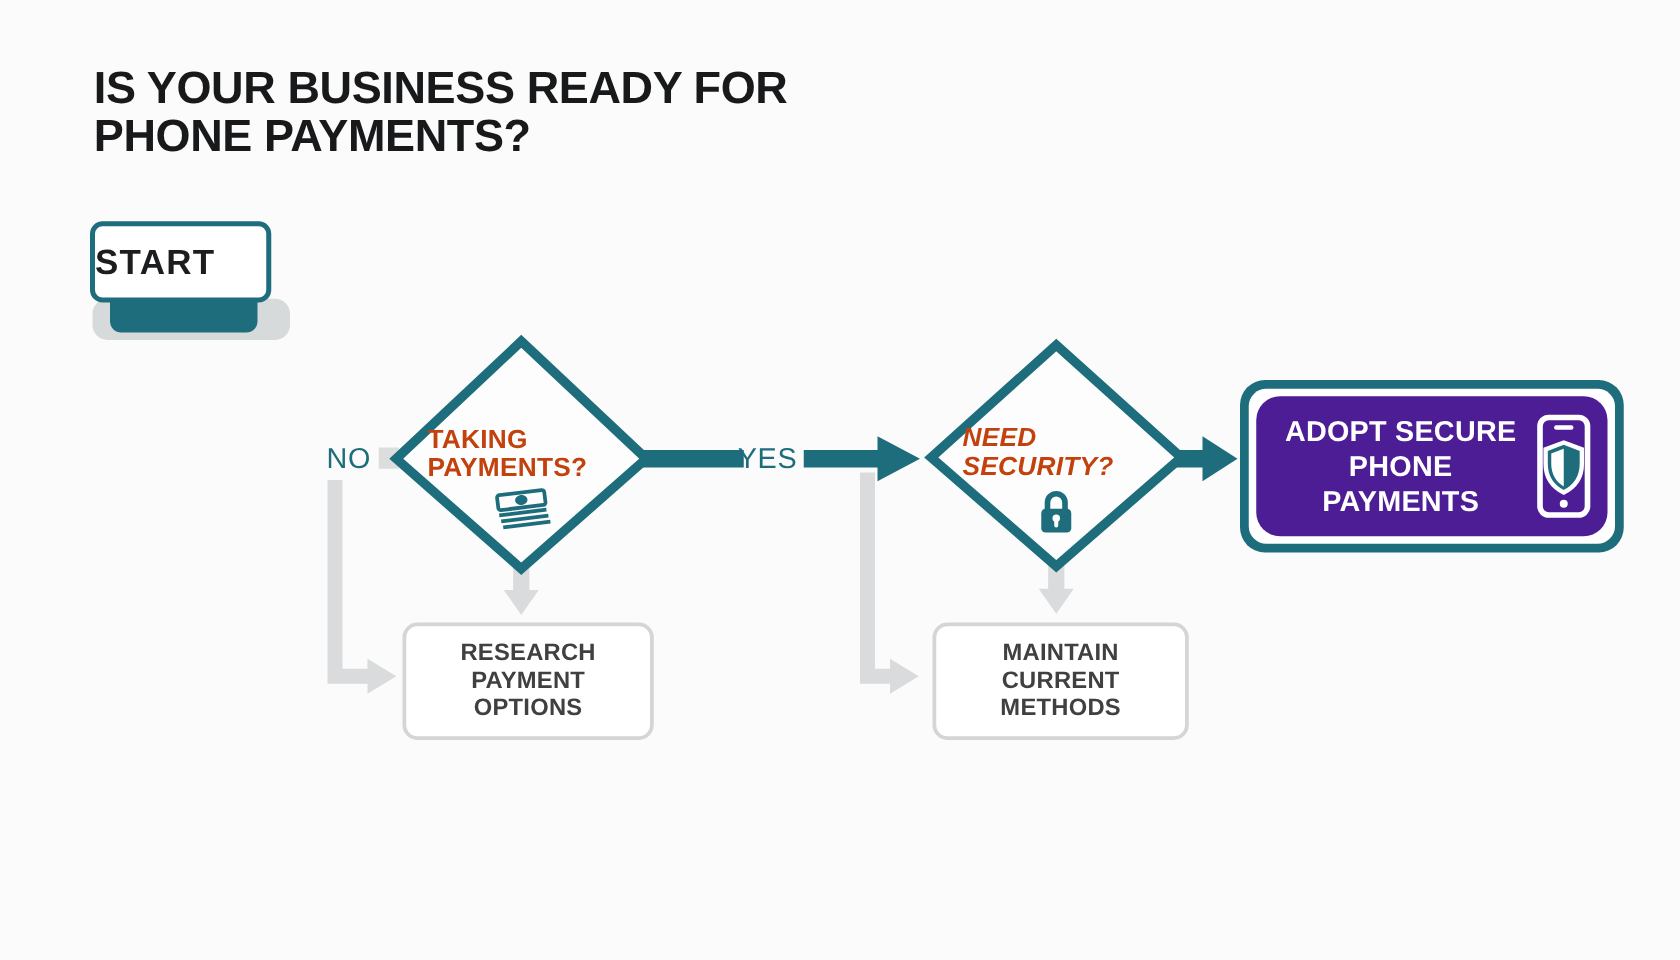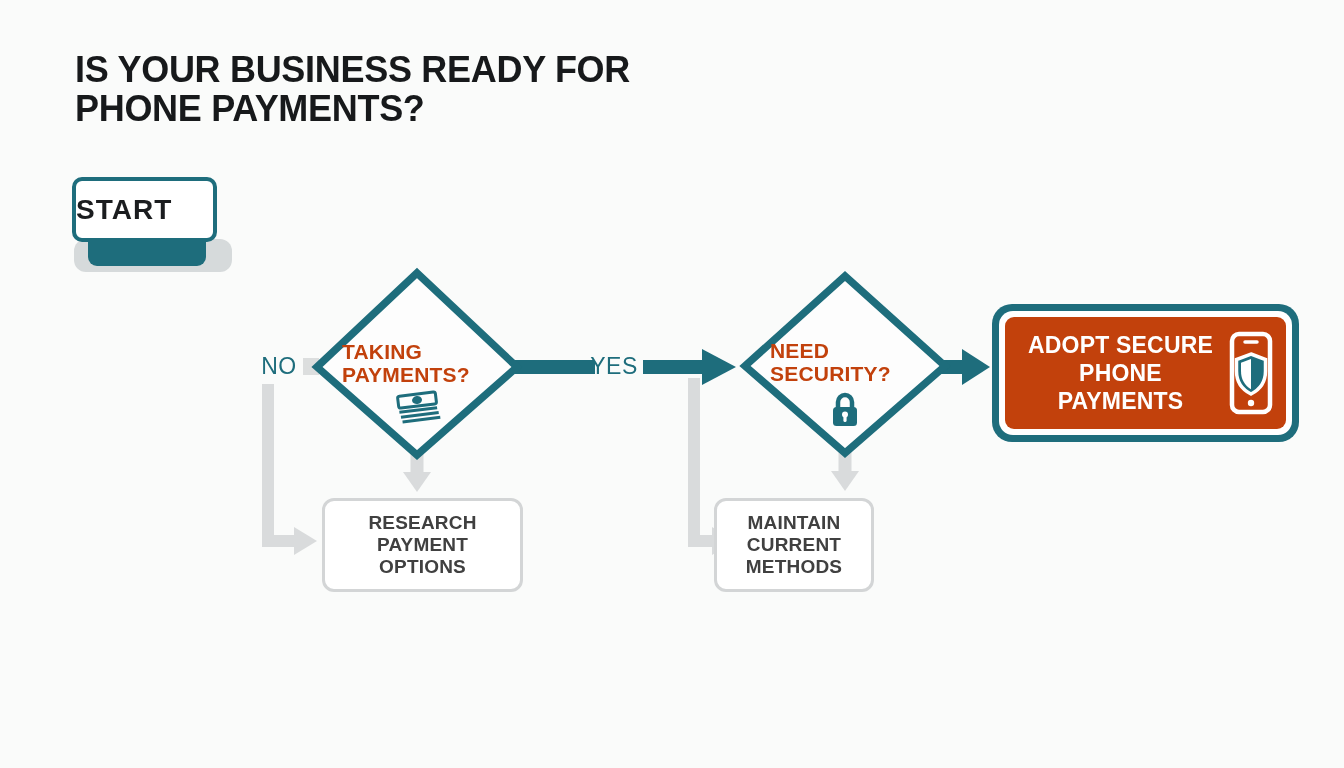--- a/index.html
+++ b/index.html
@@ -34,46 +34,46 @@
     font-size:23px;font-weight:normal;color:#1e6d7c;text-align:center;letter-spacing:0.5px;
   }
   .no-label{left:254px;top:353px;width:50px;}
   .yes-label{left:588px;top:353px;width:52px;}
   
   .diamond-text{
     font-size:21px;line-height:23px;font-weight:bold;color:#c2410c;
     text-align:left;white-space:pre-line;letter-spacing:0.2px;
   }
   .d1-text{left:342px;top:340px;width:152px;}
-  .d2-text{left:770px;top:339px;width:150px;}
+  .d2-text{left:770px;top:339px;width:150px;font-style:italic;}
   .d1-icon{left:393px;top:390px;}
   .d2-icon{left:829px;top:390px;}
   
   .outcome-box{
     box-sizing:border-box;background:#ffffff;border:3px solid #d3d5d6;border-radius:12px;
     display:flex;align-items:center;justify-content:center;
   }
   .research-box{left:322px;top:498px;width:201px;height:94px;}
-  .maintain-box{left:714px;top:498px;width:160px;height:94px;justify-content:center;}
+  .maintain-box{left:746px;top:498px;width:205px;height:94px;justify-content:center;}
   .outcome-text{
     font-size:19px;line-height:22px;font-weight:bold;color:#404040;
     text-align:center;white-space:pre-line;letter-spacing:0.2px;
   }
   
   .adopt-outer{
     left:992px;top:304px;width:307px;height:138px;box-sizing:border-box;
     background:#1e6d7c;border-radius:20px;padding:7px;
   }
   .adopt-mid{
     width:100%;height:100%;box-sizing:border-box;
     background:#ffffff;border-radius:14px;padding:6px;
   }
   .adopt-inner{
     width:100%;height:100%;box-sizing:border-box;
-    background:#c2410c;border-radius:9px;
+    background:#4c1d95;border-radius:19px;
     display:flex;align-items:center;padding:0 12px 0 10px;
   }
   .adopt-text{
     flex:1;font-size:23px;line-height:28px;font-weight:bold;color:#ffffff;
     text-align:center;white-space:pre-line;letter-spacing:0.2px;
   }
   .adopt-icon{flex:0 0 auto;margin-left:2px;}
 </style>
 </head>
 <body>

